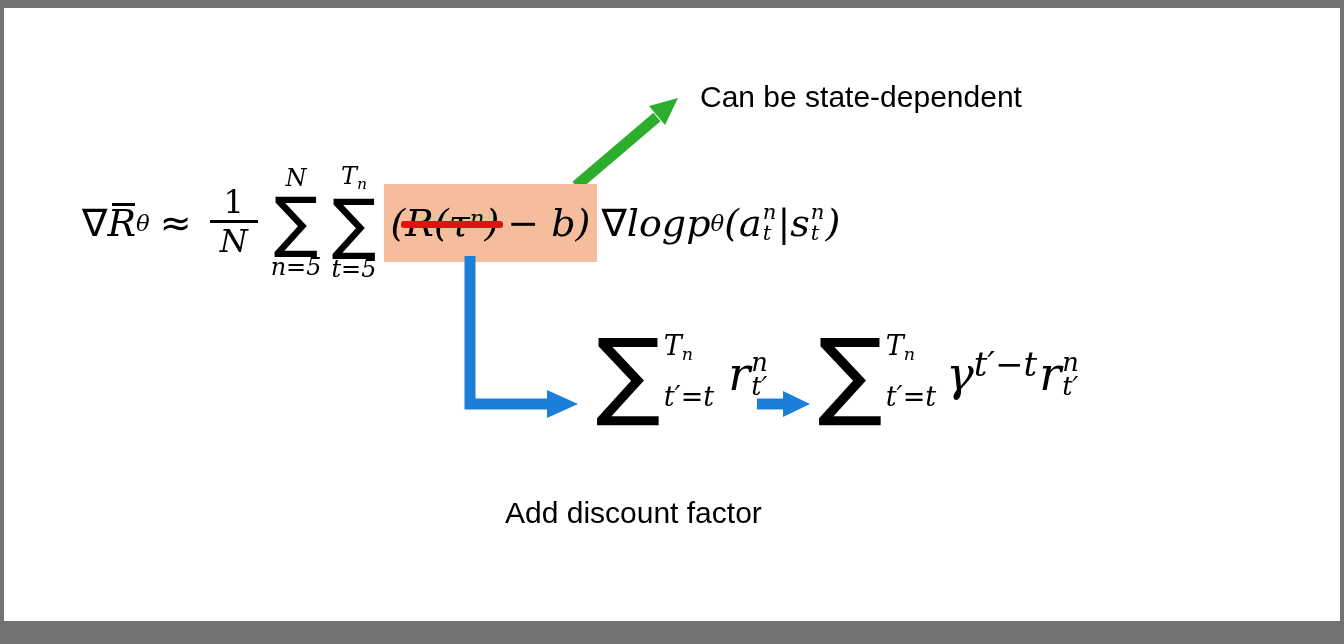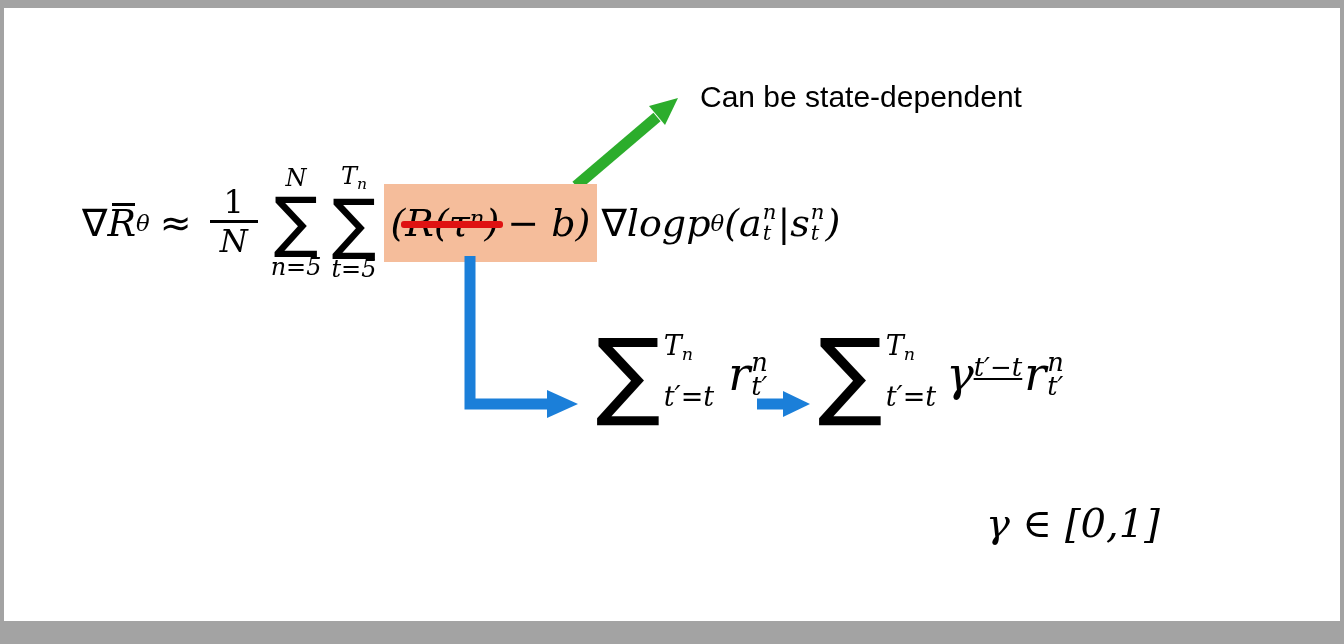--- a/index.html
+++ b/index.html
@@ -1,18 +1,18 @@
 <!DOCTYPE html>
 <html><head>
 <meta charset="utf-8">
 <style>
   html,body { margin:0; padding:0; }
   .stage {
     position:relative; width:1344px; height:644px;
-    background:#a3a3a3; overflow:hidden;
+    background:#737373; overflow:hidden;
     font-family:"Liberation Sans", sans-serif;
   }
   .slide {
     position:absolute; left:4px; top:8px; width:1336px; height:613px;
     background:#FFFFFF; color:#000000;
   }
   .abs { position:absolute; }
 
   
   .math { font-family:"DejaVu Serif", serif; font-style:italic; color:#000; }
@@ -54,21 +54,21 @@
 
   .term { display:inline-flex; align-items:center; margin-left:2px; }
 
   
   .sumr { display:inline-flex; align-items:center; white-space:nowrap; }
   .sumr .sigma2 { font-size:96px; line-height:0.92; font-style:normal; font-family:"DejaVu Sans", sans-serif; }
   .sumr .lims { display:flex; flex-direction:column; justify-content:space-between;
                 align-self:stretch; font-size:27px; padding:2px 0 8px 3px; line-height:1; }
   .rwrap { display:inline-flex; align-items:center; font-size:46px; margin-left:14px; }
   .gwrap { display:inline-flex; align-items:baseline; font-size:46px; margin-left:10px; }
-  .gsup  { font-size:26px; vertical-align:super; position:relative; top:-14px;text-decoration:underline; }
+  .gsup  { font-size:34px; vertical-align:super; position:relative; top:-14px; }
 
   .annot { font-size:30px; color:#000; white-space:nowrap; }
   .gamma-range { font-size:40px; white-space:nowrap; }
 
   
   .stroke-green { stroke:#2CAD2C; stroke-width:11; fill:none; }
   .fill-green   { fill:#2CAD2C; }
   .stroke-blue  { stroke:#1B7FD9; stroke-width:11; fill:none; }
   .fill-blue    { fill:#1B7FD9; }
 </style>
@@ -174,17 +174,17 @@
       </span>
       <span class="rwrap" style="margin-left:2px;">
         <span>r</span>
         <span class="ss">
             <span>n</span>
             <span>t′</span>
           </span>
       </span>
     </div>
 
+    <div class="abs annot" style="left:501px; top:488px;">Add discount factor</div>
 
-    <div class="abs math gamma-range" style="left:982px; top:492px;">γ ∈ [0,1]</div>
 
   </div>
 </div>
 
 </body></html>

